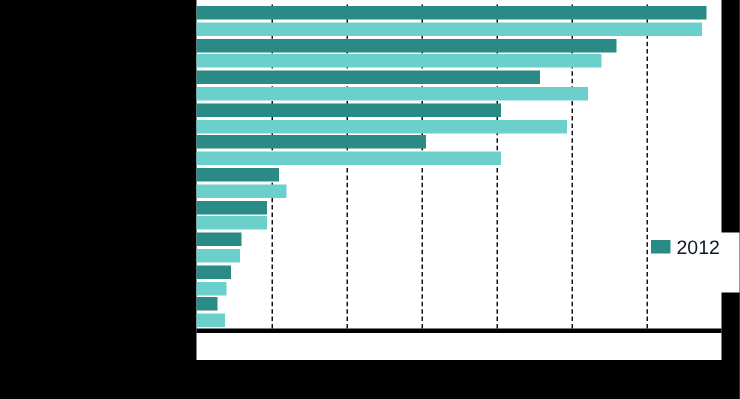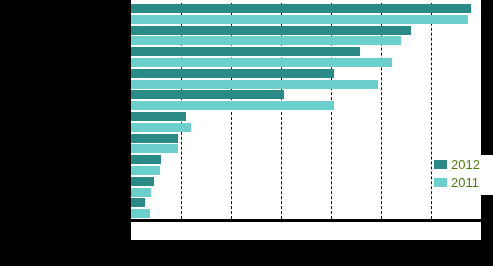--- a/index.html
+++ b/index.html
@@ -27,21 +27,21 @@
 
   #legend{
     position:absolute;left:303px;top:155px;width:60px;height:40px;
     background:#fff;
   }
   .legend-row{display:flex;align-items:center;height:18px;}
   .legend-swatch{width:13px;height:9px;margin-right:4px;flex:0 0 auto;}
   .legend-swatch.y2012{background:#2a8a85;}
   .legend-swatch.y2011{background:#6bcfcb;}
   .legend-label{
-    font-size:13px;color:#4d7c0f;line-height:13px;
+    font-size:13px;color:#0f172a;line-height:13px;
     font-family:"Liberation Sans",sans-serif;letter-spacing:0px;
   }
 </style>
 </head>
 <body>
 
 <div id="screen">
 
   <div id="canvas">
     <div id="plot">
@@ -76,20 +76,16 @@
           <div class="bar y2011" style="top: 206.1px; width: 19px;"></div>
         </div>
       <div class="axis-bottom"></div>
     </div>
 
     <div id="legend">
       <div class="legend-row">
         <span class="legend-swatch y2012"></span>
         <span class="legend-label">2012</span>
       </div>
-      <div class="legend-row">
-        <span class="legend-swatch y2011"></span>
-        <span class="legend-label">2011</span>
-      </div>
     </div>
   </div>
 
 </div>
 
 </body></html>

